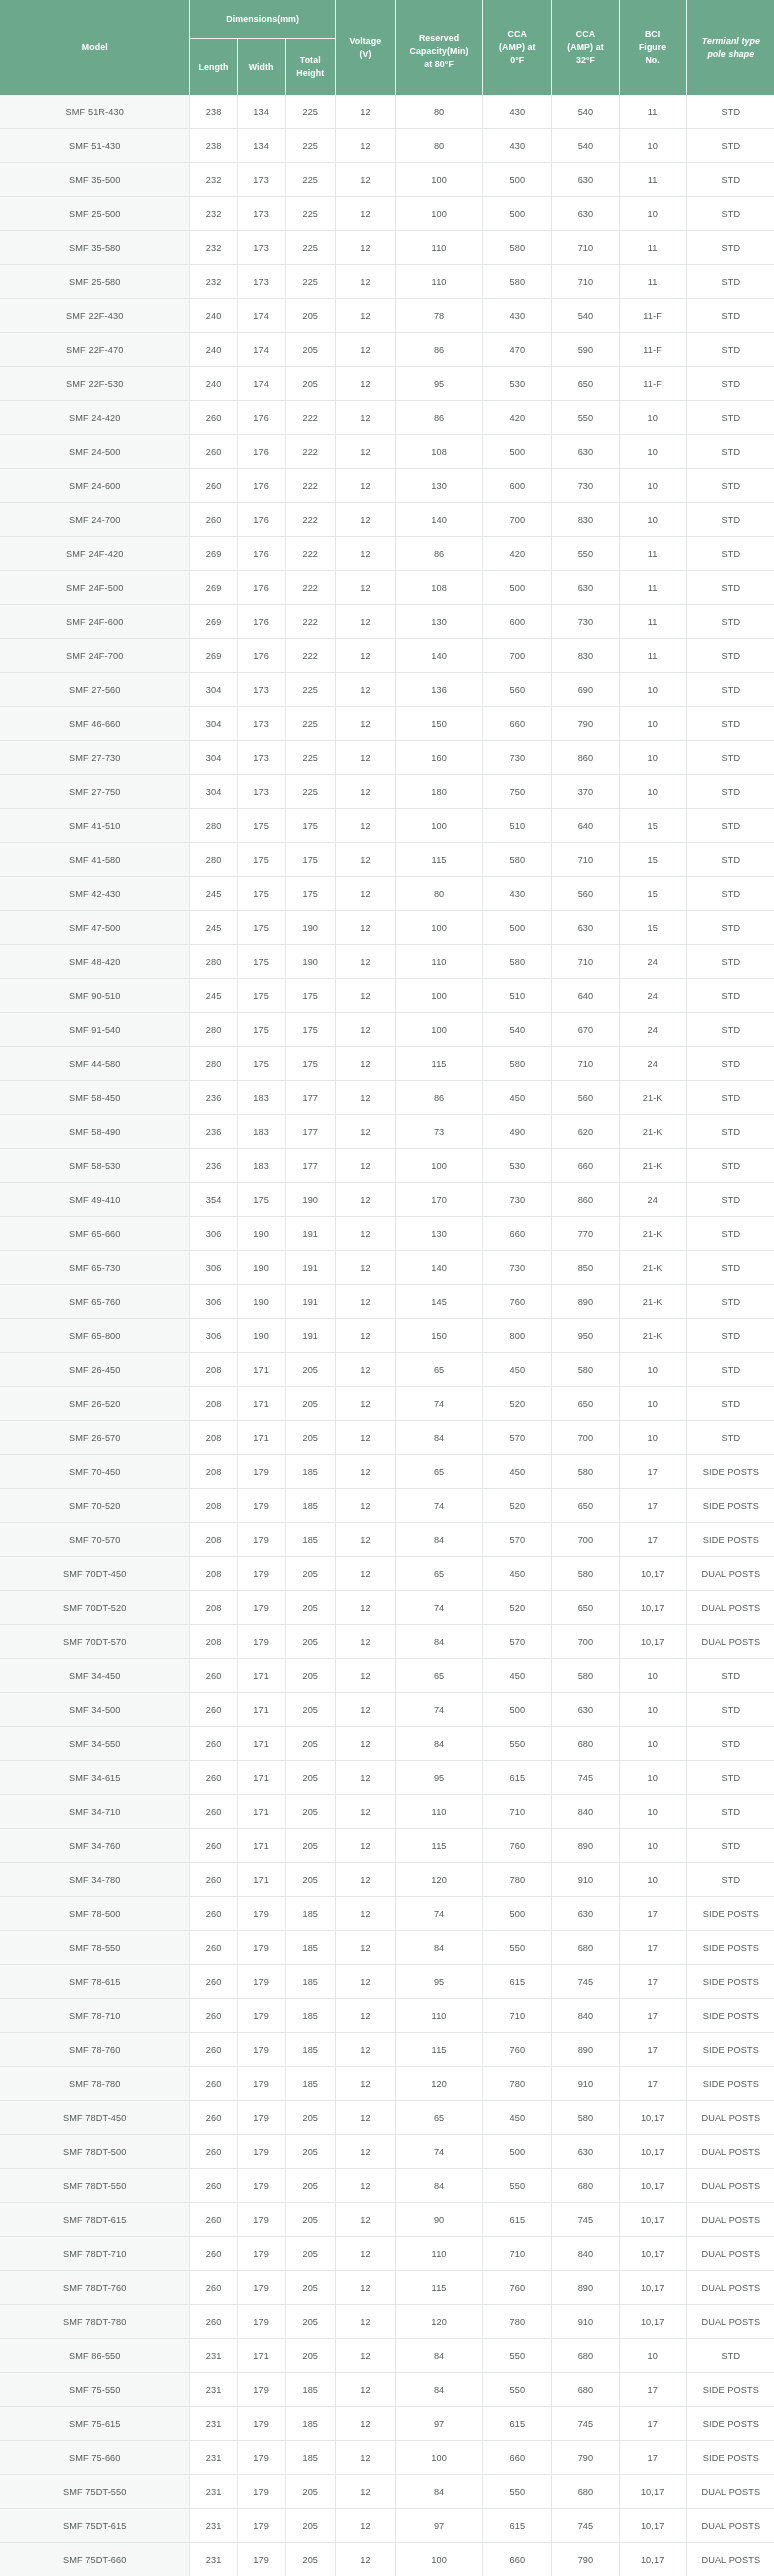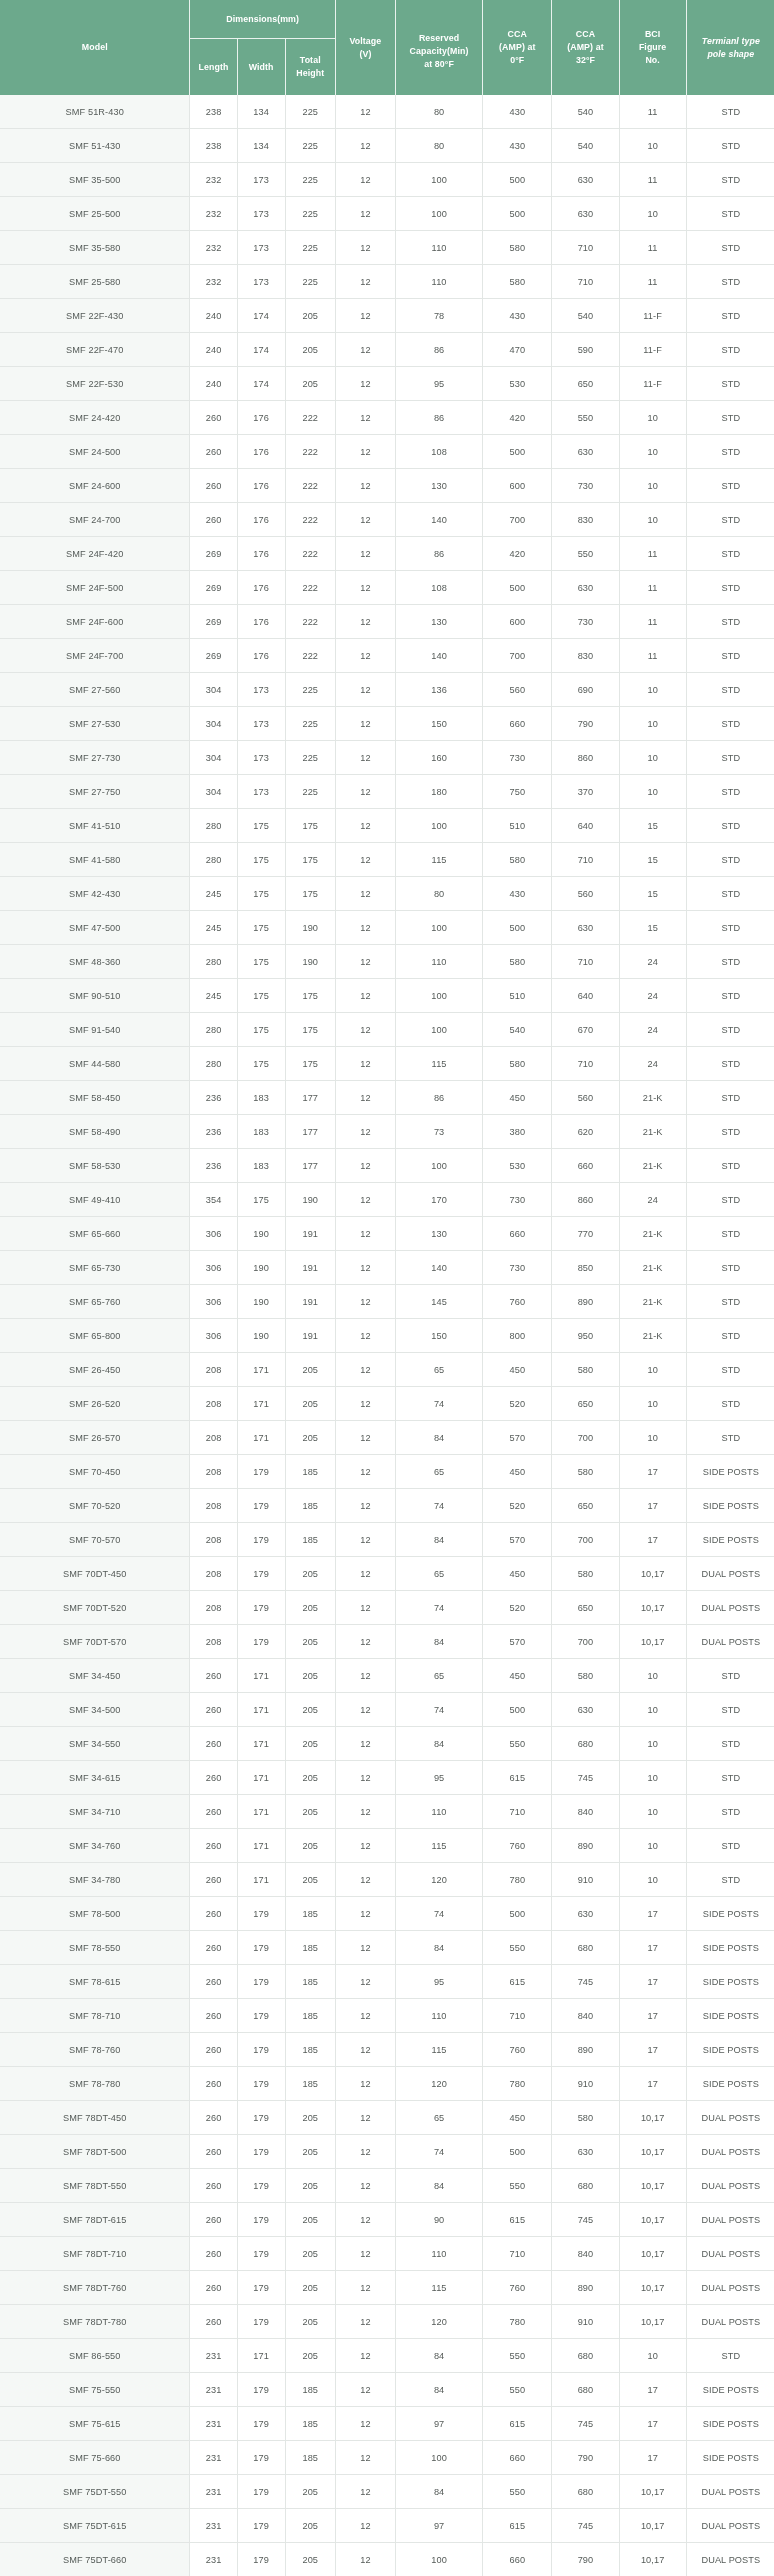--- a/index.html
+++ b/index.html
@@ -320,21 +320,21 @@
         <td>173</td>
         <td>225</td>
         <td>12</td>
         <td>136</td>
         <td>560</td>
         <td>690</td>
         <td>10</td>
         <td>STD</td>
       </tr>
       <tr>
-        <td class="model-cell">SMF 27-530</td>
+        <td class="model-cell">SMF 46-660</td>
         <td>304</td>
         <td>173</td>
         <td>225</td>
         <td>12</td>
         <td>150</td>
         <td>660</td>
         <td>790</td>
         <td>10</td>
         <td>STD</td>
       </tr>
@@ -404,21 +404,21 @@
         <td>175</td>
         <td>190</td>
         <td>12</td>
         <td>100</td>
         <td>500</td>
         <td>630</td>
         <td>15</td>
         <td>STD</td>
       </tr>
       <tr>
-        <td class="model-cell">SMF 48-360</td>
+        <td class="model-cell">SMF 48-420</td>
         <td>280</td>
         <td>175</td>
         <td>190</td>
         <td>12</td>
         <td>110</td>
         <td>580</td>
         <td>710</td>
         <td>24</td>
         <td>STD</td>
       </tr>
@@ -470,21 +470,21 @@
         <td>21-K</td>
         <td>STD</td>
       </tr>
       <tr>
         <td class="model-cell">SMF 58-490</td>
         <td>236</td>
         <td>183</td>
         <td>177</td>
         <td>12</td>
         <td>73</td>
-        <td>380</td>
+        <td>490</td>
         <td>620</td>
         <td>21-K</td>
         <td>STD</td>
       </tr>
       <tr>
         <td class="model-cell">SMF 58-530</td>
         <td>236</td>
         <td>183</td>
         <td>177</td>
         <td>12</td>

